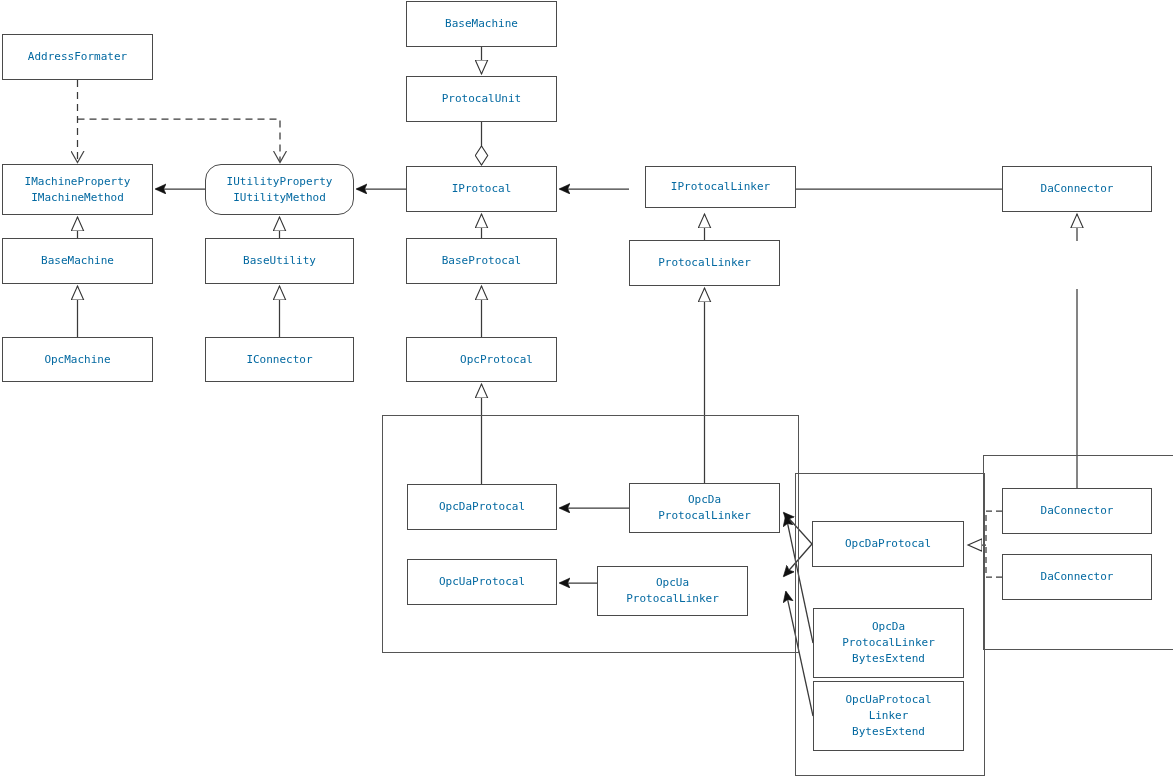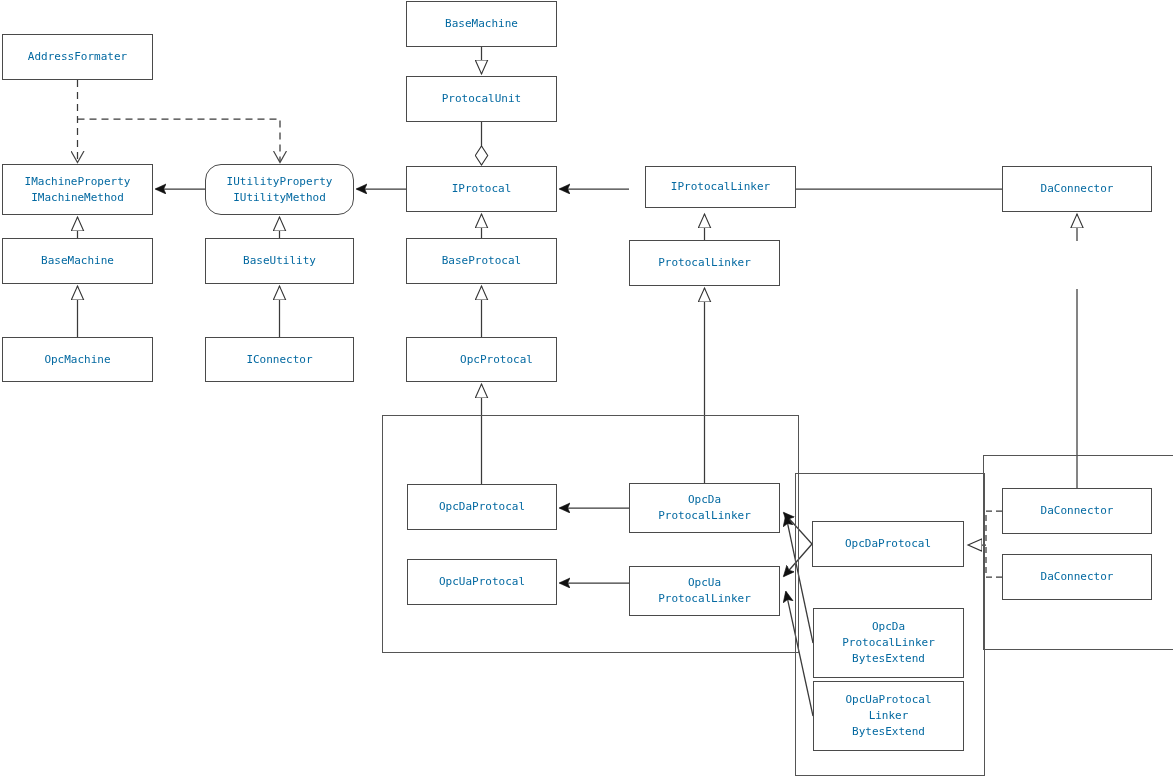--- a/index.html
+++ b/index.html
@@ -190,21 +190,21 @@
   <div class="node" style="left: 205px; top: 238px; width: 149px; height: 46px;">BaseUtility</div>
   <div class="node" style="left: 406px; top: 238px; width: 151px; height: 46px;">BaseProtocal</div>
   <div class="node" style="left: 629px; top: 240px; width: 151px; height: 46px;">ProtocalLinker</div>
   <div class="node" style="left: 2px; top: 337px; width: 151px; height: 45px;">OpcMachine</div>
   <div class="node" style="left: 205px; top: 337px; width: 149px; height: 45px;">IConnector</div>
   <div class="node" style="left: 406px; top: 337px; width: 151px; height: 45px; padding-left: 30px;">OpcProtocal</div>
   <div class="node" style="left: 407px; top: 484px; width: 150px; height: 46px;">OpcDaProtocal</div>
   <div class="node" style="left: 407px; top: 559px; width: 150px; height: 46px;">OpcUaProtocal</div>
   <div class="node" style="left: 629px; top: 483px; width: 151px; height: 50px;">OpcDa
 ProtocalLinker</div>
-  <div class="node" style="left: 629px; top: 566px; width: 151px; height: 50px;">OpcUa
+  <div class="node" style="left: 597px; top: 566px; width: 151px; height: 50px;">OpcUa
 ProtocalLinker</div>
   <div class="node" style="left: 812px; top: 521px; width: 152px; height: 46px;">OpcDaProtocal</div>
   <div class="node" style="left: 813px; top: 608px; width: 151px; height: 70px;">OpcDa
 ProtocalLinker
 BytesExtend</div>
   <div class="node" style="left: 813px; top: 681px; width: 151px; height: 70px;">OpcUaProtocal
 Linker
 BytesExtend</div>
   <div class="node" style="left: 1002px; top: 488px; width: 150px; height: 46px;">DaConnector</div>
   <div class="node" style="left: 1002px; top: 554px; width: 150px; height: 46px;">DaConnector</div>

